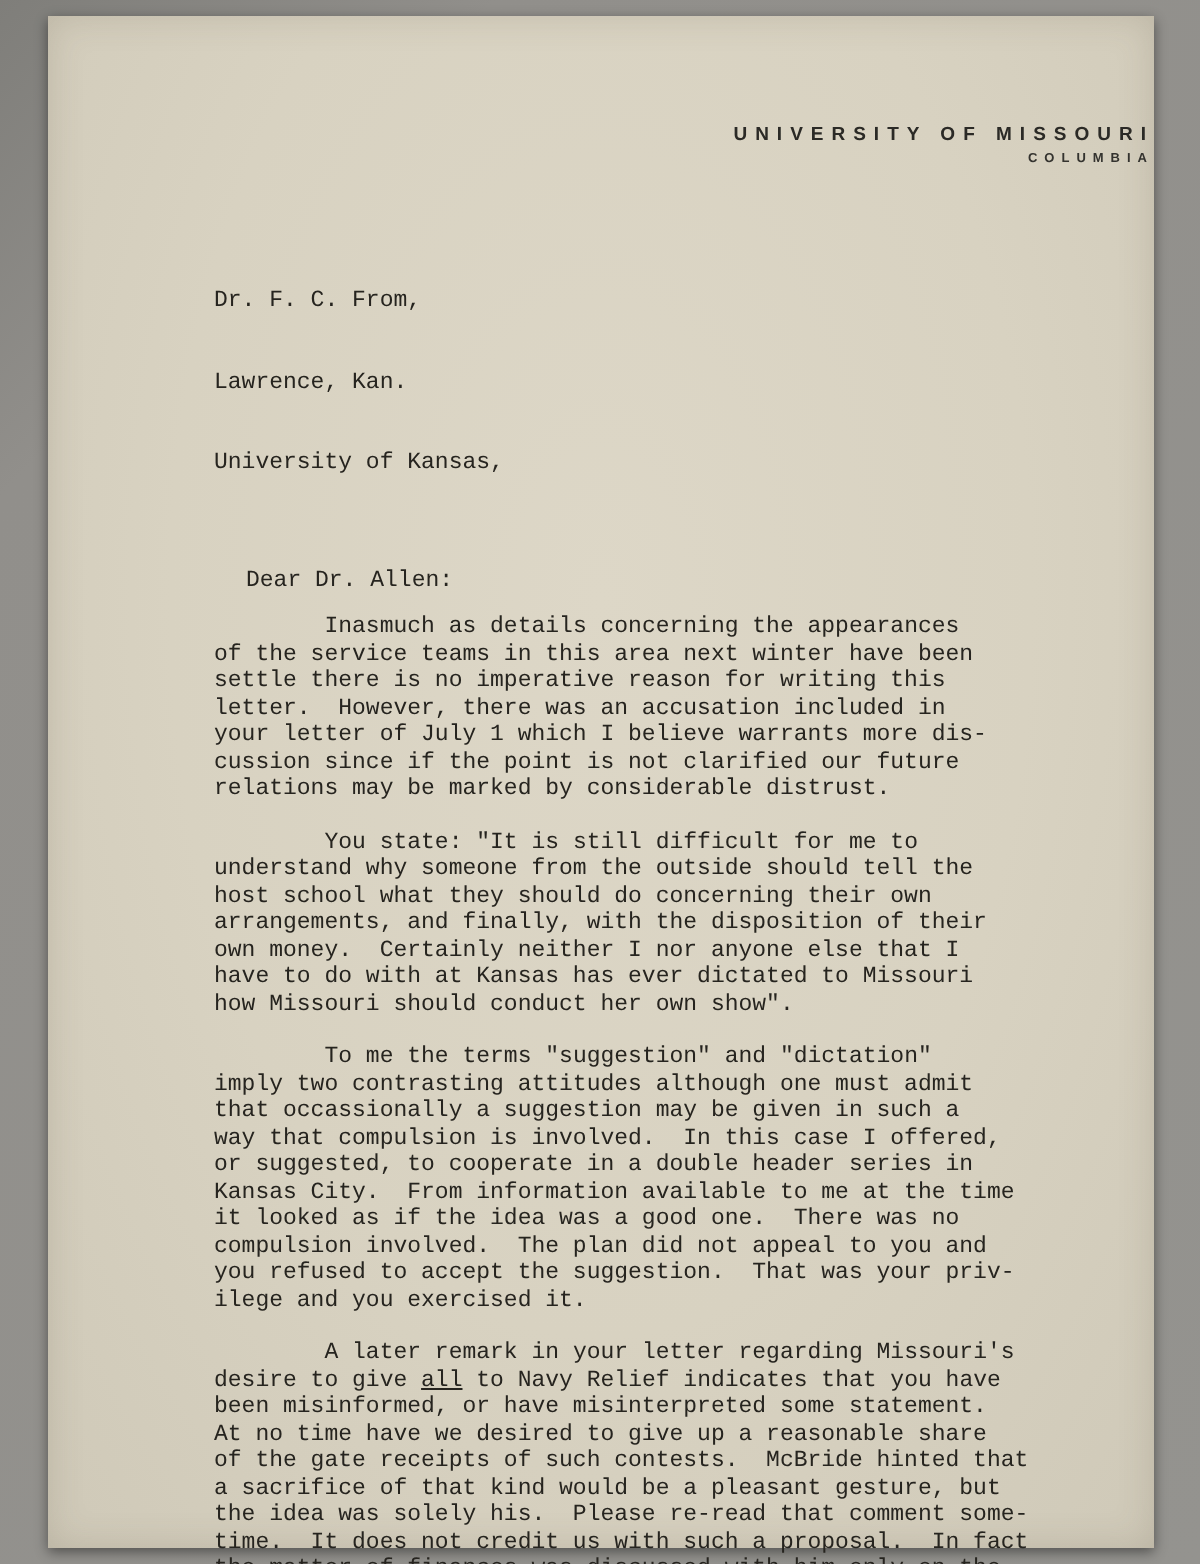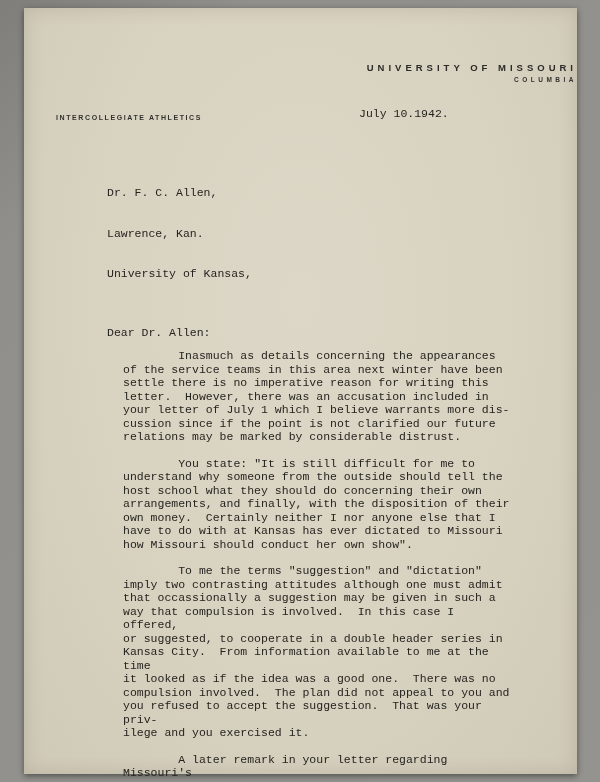--- a/index.html
+++ b/index.html
@@ -75,52 +75,49 @@
     line-height: 13.5px;
     color: #26241f;
   }
   .address {
     margin-top: 34px;
     white-space: pre-wrap;
   }
   .salutation {
     margin-top: 5px;
     padding-top: 13px;
+    margin-left: 16px;
   }
   .body-text {
     margin-top: 10px;
   }
   .para {
     white-space: pre-wrap;
-    margin: 0 0 13px 16px;
+    margin: 0 0 13px 0;
   }
   .underline {
     text-decoration: underline;
   }
 </style>
 </head>
 <body>
 
 <div class="scan-bg">
   <div class="paper">
 
     <div class="letterhead">
       <div class="univ">UNIVERSITY OF MISSOURI</div>
       <div class="city">COLUMBIA</div>
     </div>
 
-    <div class="meta-row">
-      <div class="dept">INTERCOLLEGIATE ATHLETICS</div>
-      <div class="date">July 10.1942.</div>
-    </div>
 
     <div class="content">
 
       <div class="address">
-        <div>Dr. F. C. Allen,</div>
+        <div>Dr. F. C. From,</div>
         <div>Lawrence, Kan.</div>
         <div>University of Kansas,</div>
       </div>
 
       <div class="salutation">Dear Dr. Allen:</div>
 
       <div class="body-text">
         <p class="para">        Inasmuch as details concerning the appearances
 of the service teams in this area next winter have been
 settle there is no imperative reason for writing this

